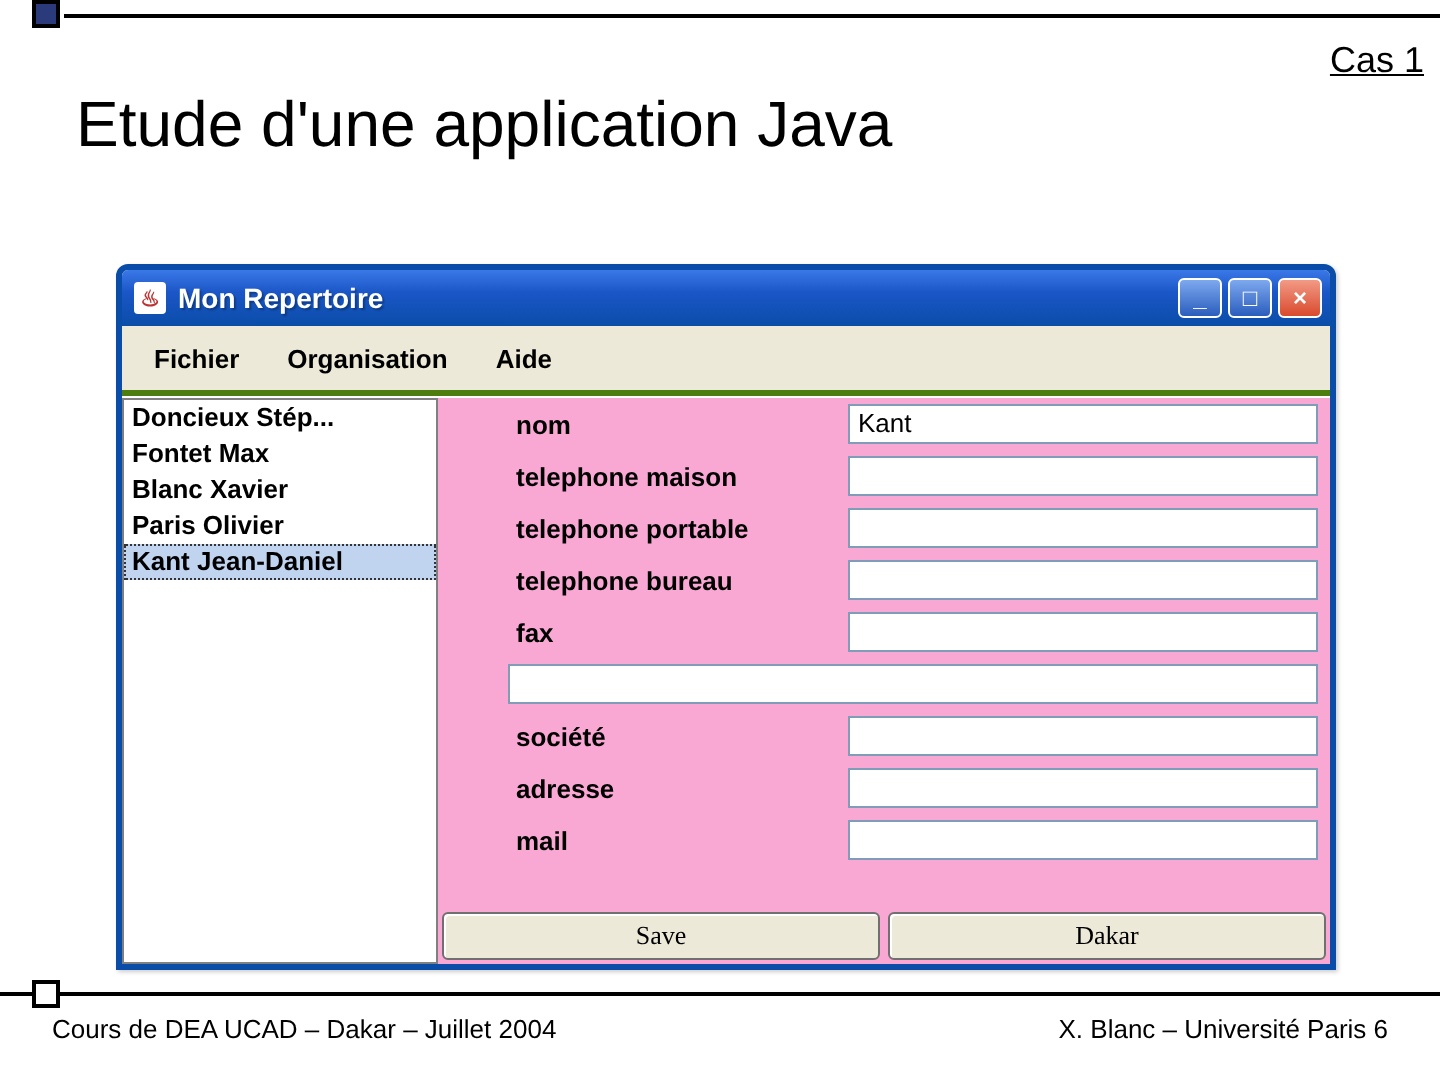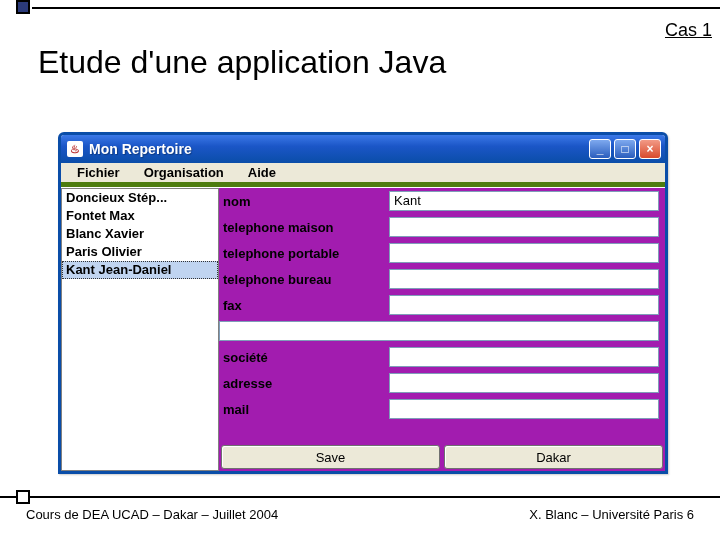--- a/index.html
+++ b/index.html
@@ -91,23 +91,23 @@
   }
   .wbtn.min, .wbtn.max {
     background: linear-gradient(#7ea9ef,#2a5dbd);
     color: #fff;
   }
   .wbtn.cls {
     background: linear-gradient(#f29a86,#d94a2d);
     color: #fff;
   }
   .mbar {
-    height: 24px;
+    height: 35px;
     background: #ece9d8;
-    border-bottom: 5px solid #4d7c0f;
+    border-bottom: 3px solid #4d7c0f;
     padding: 0 4px;
     display: flex;
     align-items: center;
     font-size: 13px;
     font-weight: bold;
   }
   .mitem { padding: 0 12px; cursor: default; }
   .client {
     display: flex;
     height: 284px;
@@ -129,22 +129,23 @@
     overflow: hidden;
   }
   .li.sel {
     background: #c0d4f0;
     border: 1px dotted #333;
     padding: 0 3px;
     line-height: 16px;
   }
   .form {
     flex: 1;
-    background: #a21caf;
+    background: #f9a8d4;
     position: relative;
+    padding-left: 35px;
   }
   .row {
     display: flex;
     align-items: center;
     height: 26px;
   }
   .lbl {
     width: 170px;
     font-size: 13px;
     font-weight: bold;
@@ -158,20 +159,21 @@
     font-size: 13px;
     padding: 0 4px;
     margin-right: 6px;
     line-height: 18px;
   }
   .btnrow {
     position: absolute;
     left: 0; right: 0; bottom: 0;
     height: 28px;
     display: flex;
+    font-family: Liberation Serif, serif;
   }
   .btn {
     flex: 1;
     margin: 2px;
     border: 1px solid #707070;
     background: #ece9d8;
     border-radius: 3px;
     font-size: 13px;
     display: flex;
     align-items: center;

